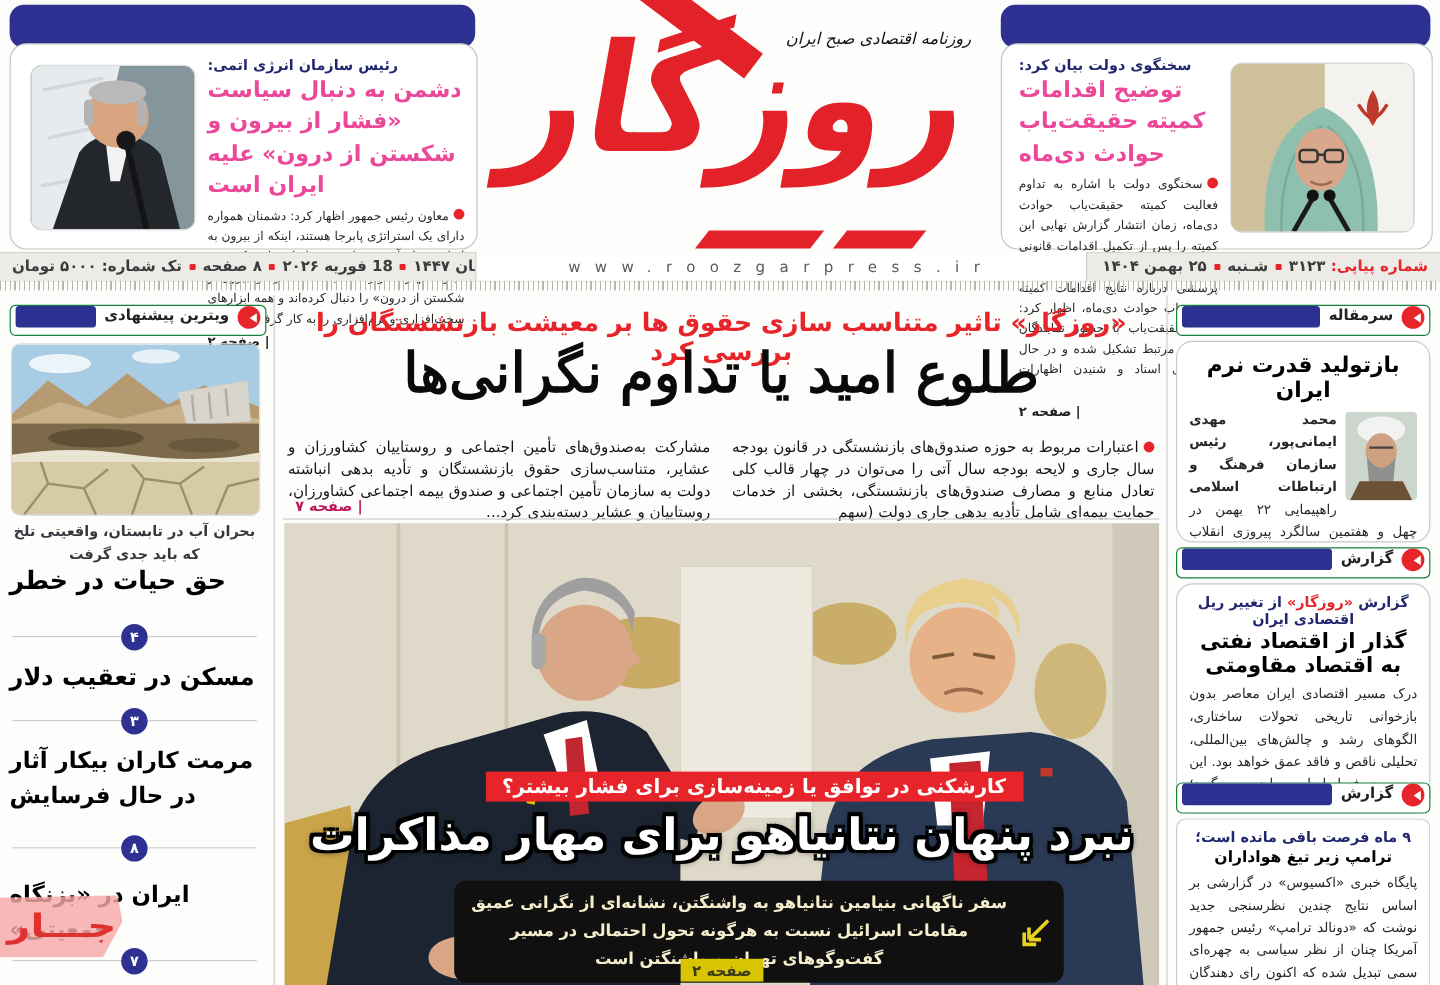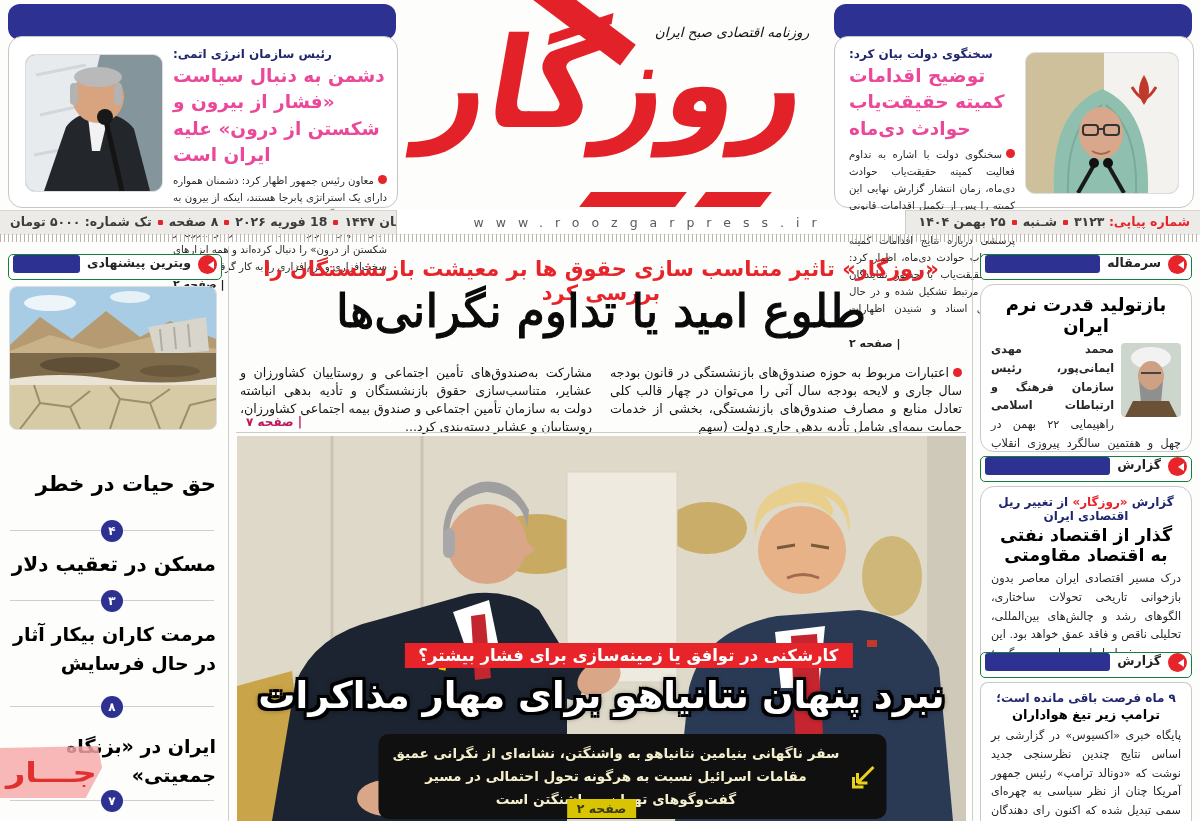--- a/index.html
+++ b/index.html
@@ -48,21 +48,21 @@
   
   .rail-h{position:absolute;height:26px;display:flex;align-items:flex-start;gap:5px;background:#fff;
           border:1px solid #15803d;border-radius:5px;padding:0 4px;box-sizing:border-box}
   .rail-h .circ{width:19px;height:19px;border-radius:50%;background:#e8242b;display:flex;align-items:center;justify-content:center;flex:none}
   .rail-h .tri{width:0;height:0;border:4px solid transparent;border-right:6px solid #fff;margin-left:3px}
   .rail-h .lab{font-size:12.5px;font-weight:bold;color:#222;white-space:nowrap;padding:0 2px}
   .rail-h .bar{flex:1;height:18px;background:#2c3192;border-radius:3px}
   
   .lrail-img{position:absolute;left:9px;top:286px;width:206px;height:142px;border:1px solid #ddd;border-radius:8px;overflow:hidden}
   .lkicker{position:absolute;left:10px;top:434px;width:204px;text-align:center;font-size:12px;font-weight:600;color:#37373f;line-height:1.6}
-  .lhead{position:absolute;left:8px;width:208px;text-align:right;font-weight:bold;color:#000}
+  .lhead{position:absolute;left:8px;width:208px;text-align:left;font-weight:bold;color:#000}
   .rail-div{position:absolute;left:10px;width:204px;border-top:1px solid #cfcfcf}
   .numc{position:absolute;left:50%;top:-11px;transform:translateX(-50%);width:22px;height:22px;border-radius:50%;
         background:#2c3192;color:#fff;font-size:12px;font-weight:bold;display:flex;align-items:center;justify-content:center}
   .watermark{position:absolute;left:0;top:746px;width:102px;height:52px;background:rgba(246,168,168,.82);
              clip-path:polygon(0 4%,96% 0,100% 42%,84% 100%,0 100%);display:flex;align-items:center;justify-content:center}
   .watermark span{color:#e03030;font-size:27px;font-weight:bold;transform:scaleX(1.25)}
   
   .mkicker{position:absolute;left:240px;top:257px;width:722px;text-align:center;font-size:21px;font-weight:bold;color:#e8242b}
   .mhead{position:absolute;left:240px;top:284px;width:722px;text-align:center;font-size:46px;font-weight:normal;color:#0a0a0a;
          letter-spacing:-1px;-webkit-text-stroke:1.2px #0a0a0a}
@@ -190,20 +190,21 @@
       <line x1="178" y1="37" x2="180" y2="60" stroke="#b0ada4" stroke-width="2"></line>
       <rect x="0" y="66" width="206" height="30" fill="#7d6a4a"></rect>
       <ellipse cx="70" cy="78" rx="40" ry="8" fill="#5f4f36"></ellipse>
       <ellipse cx="160" cy="84" rx="30" ry="6" fill="#6a593d"></ellipse>
       <path d="M0 92 Q50 84 100 92 Q160 100 206 90 L206 100 L0 102 Z" fill="#e9e4d4"></path>
       <rect x="0" y="98" width="206" height="44" fill="#d6cba4"></rect>
       <path d="M10 142 L30 116 L24 98 M30 116 L60 120 M60 120 L70 142 M60 120 L80 104 M100 142 L110 112 L100 100 M110 112 L140 116 M140 116 L150 142 M140 116 L160 102 M170 142 L180 118 L206 112" stroke="#9a8f68" stroke-width="2" fill="none"></path>
     </svg>
   </div>
 
+  <div class="lkicker">بحران آب در تابستان، واقعیتی تلخ که باید جدی گرفت</div>
   <div class="lhead" style="top:472px;font-size:21px">حق حیات در خطر</div>
   <div class="rail-div" style="top:530px">
     <span class="numc">۴</span>
   </div>
   <div class="lhead" style="top:552px;font-size:20px">مسکن در تعقیب دلار</div>
   <div class="rail-div" style="top:600px">
     <span class="numc">۳</span>
   </div>
   <div class="lhead" style="top:620px;font-size:19px;line-height:1.55">مرمت کاران بیکار آثار در حال فرسایش</div>
   <div class="rail-div" style="top:706px">

